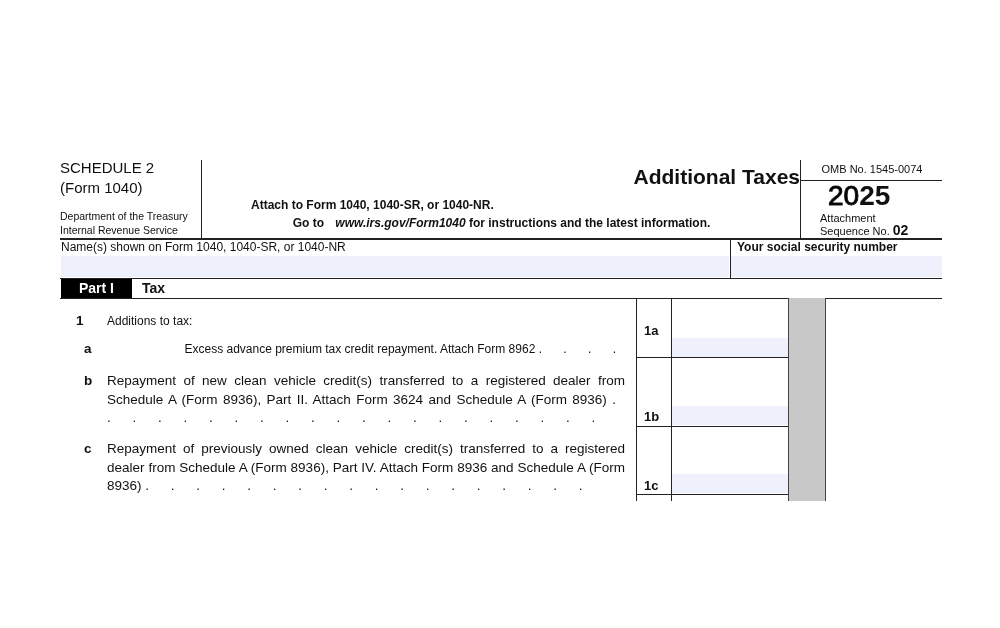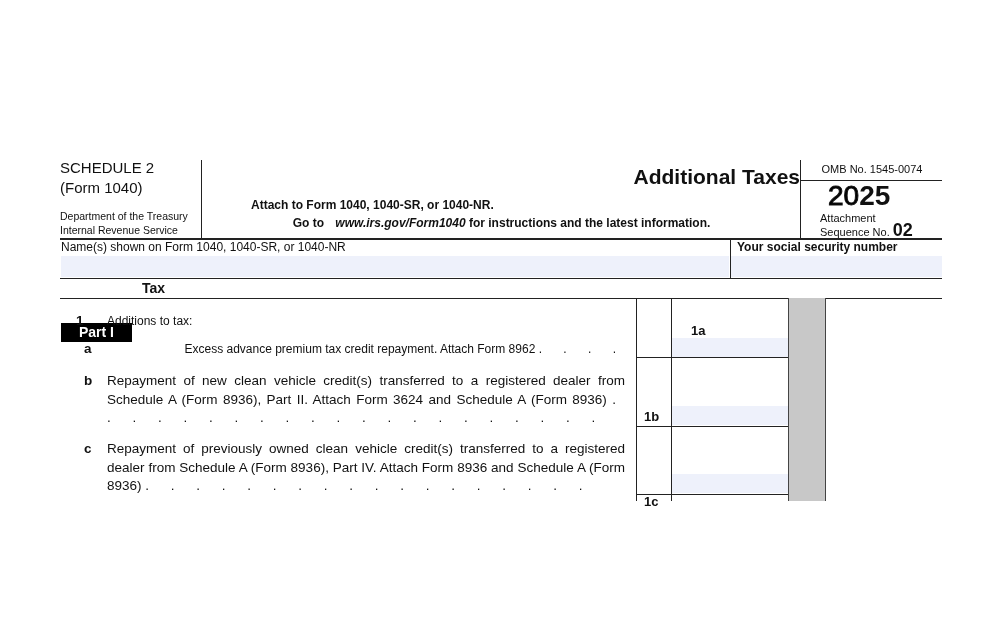--- a/index.html
+++ b/index.html
@@ -10,25 +10,25 @@
   .sched{left:60px;top:158px;font-weight:normal;font-size:15px;line-height:20px;}
   .dept{left:60px;top:209px;font-size:10.5px;line-height:14px;}
   .title{left:203px;top:165px;width:597px;text-align:right;font-weight:bold;font-size:21px;}
   .attach{left:211px;top:198px;width:597px;font-weight:bold;font-size:12px;margin-left:40px;}
   .goto{left:203px;top:216px;width:597px;text-align:center;font-weight:bold;font-size:12px;}
   .goto i{font-style:italic;margin-left:8px;}
   .omb{left:802px;top:163px;width:140px;text-align:center;font-size:11px;}
   .year{left:828px;top:181px;font-size:28px;font-weight:bold;letter-spacing:0px;line-height:30px;}
   .year .outline{color:#000000;-webkit-text-stroke:1px #111;font-weight:normal;}
   .attseq{left:820px;top:212px;font-size:11px;line-height:12px;}
-  .attseq b{font-size:18px;}
+  .attseq b{font-size:14px;}
   .namelbl{left:61px;top:240px;font-size:12px;}
   .ssnlbl{left:737px;top:240px;font-size:12px;font-weight:bold;}
   .fillbg{position:absolute;background:#eef1fb;}
-  .partbox{left:61px;top:279px;width:71px;height:19px;background:#000;color:#fff;font-weight:bold;font-size:14px;text-align:center;line-height:19px;margin-top:44px;}
+  .partbox{left:61px;top:279px;width:71px;height:19px;background:#000;color:#fff;font-weight:bold;font-size:14px;text-align:center;line-height:19px;}
   .parttitle{left:142px;top:279px;font-weight:bold;font-size:14px;line-height:19px;}
   .row{position:absolute;font-size:12px;line-height:18px;}
   .ln{position:absolute;font-weight:bold;font-size:13.5px;}
   .txt{position:absolute;left:107px;width:518px;text-align:justify;font-size:13.5px;line-height:18.5px;}
   .dots{letter-spacing:9px;}
   .boxlbl{position:absolute;left:644px;font-weight:bold;font-size:13px;}
   .gray{position:absolute;left:788px;top:298px;width:36px;height:203px;background:#c8c8c8;border-left:1px solid #444;border-right:1px solid #444;}
 </style>
 </head>
 <body>
@@ -71,27 +71,27 @@
 
 <div class="vline" style="left:636px;top:298px;height:203px;"></div>
 <div class="vline" style="left:671px;top:298px;height:203px;"></div>
 <div class="gray"></div>
 
 <div class="ln" style="left:76px;top:313px;">1</div>
 <div class="row" style="left:107px;top:312px;">Additions to tax:</div>
 
 <div class="ln" style="left:84px;top:341px;">a</div>
 <div class="row" style="left:107px;top:340px;width:518px;text-align:right;"><span>Excess advance premium tax credit repayment. Attach Form 8962</span> <span class="dots">. . . .</span></div>
-<div class="boxlbl" style="top:323px;margin-left:47px;">1a</div>
+<div class="boxlbl" style="top:323px;">1a</div>
 <div class="fillbg" style="left:672px;top:338px;width:116px;height:19px;"></div>
 <div class="hline" style="left:636px;top:357px;width:152px;"></div>
 
 <div class="ln" style="left:84px;top:373px;">b</div>
 <div class="txt" style="top:372px;"><span>Repayment of new clean vehicle credit(s) transferred to a registered dealer from Schedule A (Form 8936), Part II. Attach Form 3624 and Schedule A (Form 8936)</span> <span class="dots">. . . . . . . . . . . . . . . . . . . . .</span></div>
 <div class="boxlbl" style="top:409px;">1b</div>
 <div class="fillbg" style="left:672px;top:406px;width:116px;height:19px;"></div>
 <div class="hline" style="left:636px;top:426px;width:152px;"></div>
 
 <div class="ln" style="left:84px;top:441px;">c</div>
 <div class="txt" style="top:440px;"><span>Repayment of previously owned clean vehicle credit(s) transferred to a registered dealer from Schedule A (Form 8936), Part IV. Attach Form 8936 and Schedule A (Form 8936)</span> <span class="dots">. . . . . . . . . . . . . . . . . .</span></div>
-<div class="boxlbl" style="top:478px;margin-top:16px;">1c</div>
+<div class="boxlbl" style="top:478px;">1c</div>
 <div class="fillbg" style="left:672px;top:474px;width:116px;height:19px;"></div>
 <div class="hline" style="left:636px;top:494px;width:152px;"></div>
 
 </body></html>

